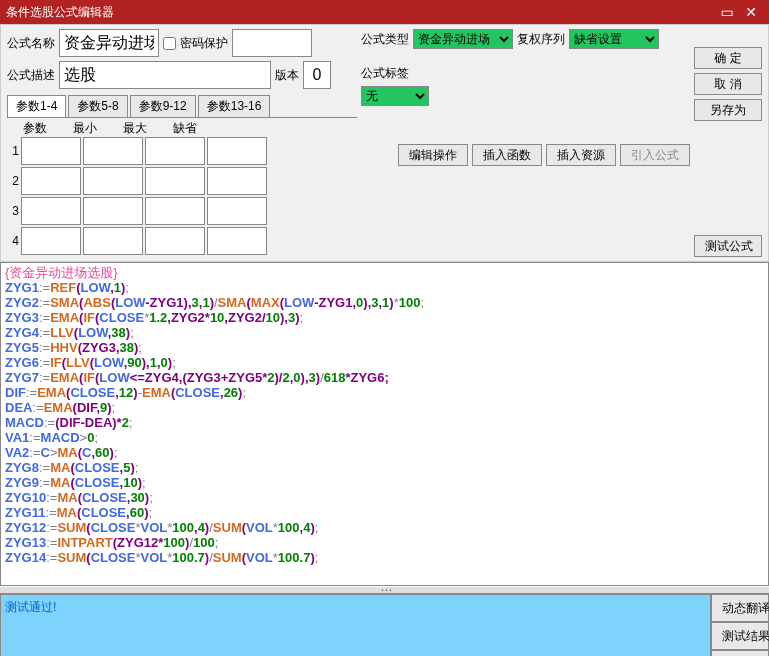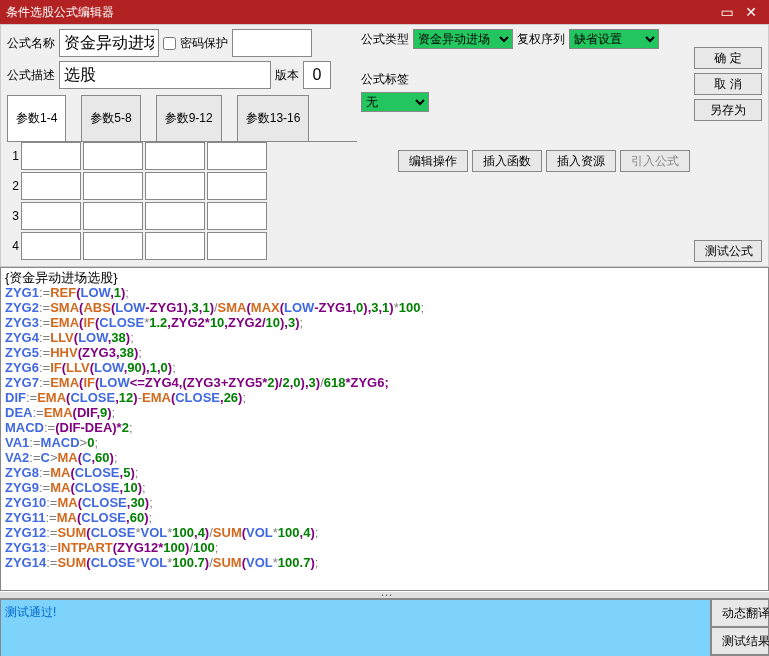--- a/index.html
+++ b/index.html
@@ -10,43 +10,43 @@
 .toppanel { background: #f0f0f0; border: 1px solid #ccc; padding: 4px 6px; }
 .row { display: flex; align-items: center; gap: 4px; margin-bottom: 4px; }
 .label { font-size: 12px; white-space: nowrap; }
 input[type=text] { border: 1px solid #888; background: #fff; height: 20px; padding: 13px 4px; font-size: 16px; }
 input[type=checkbox] { vertical-align: middle; }
 select { border: 1px solid #888; background: #22c55e; height: 20px; font-size: 12px; }
 .btn { border: 1px solid #888; background: #e8e8e8; padding: 2px 10px; height: 22px; font-size: 12px; cursor: pointer; white-space: nowrap; }
 .btn[disabled] { color: #888; }
 .leftblock { display: flex; flex-direction: column; }
 .tabs { display: flex; border-bottom: 1px solid #888; margin-top: 2px; }
-.tab { border: 1px solid #888; border-bottom: none; padding: 14px 8px; background: #e8e8e8; margin-right: 15px; cursor: pointer; font-size: 12px; }
+.tab { border: 1px solid #888; border-bottom: none; padding: 2px 8px; background: #e8e8e8; margin-right: 2px; cursor: pointer; font-size: 12px; }
 .tab.active { background: #fff; }
 .paramhdr { display: flex; margin: 2px 0 0 16px; gap: 26px; font-size: 12px; }
 .paramgrid { display: flex; flex-direction: column; }
 .paramrow { display: flex; align-items: center; gap: 2px; margin-bottom: 2px; }
 .paramrow .idx { width: 12px; text-align: right; font-size: 12px; }
 .paramrow input { width: 60px; height: 18px; }
 .midbuttons { display: flex; gap: 4px; justify-content: flex-end; margin-top: 34px; }
 .codearea { border: 1px solid #888; background: #fff; height: 324px; overflow: auto; font-family: "Courier New", monospace; font-size: 13px; line-height: 15px; padding: 2px 4px; white-space: pre; }
-.codeln span.gray { color: #000000; }
+.codeln span.gray { color: #ec4899; }
 .codeln span.kw { color: #4169e1; font-weight: bold; }
 .codeln span.fn { color: #d2691e; font-weight: bold; }
 .codeln span.pn { color: #800080; font-weight: bold; }
 .codeln span.nm { color: #008000; font-weight: bold; }
 .codeln span.op { color: #808080; }
 .bottomwrap { display: flex; height: 114px; }
 .msgarea { border: 1px solid #888; background: #7dd3fc; flex: 1; padding: 4px; font-size: 12px; color: #0066cc; }
 .rightbtns { width: 58px; display: flex; flex-direction: column; }
 .rightbtns .btn { width: 100%; height: 28px; border-bottom: 1px solid #888; }
 .toprowgrid { display: grid; grid-template-columns: 350px 1fr 68px; gap: 4px; }
 .col2 { display: flex; flex-direction: column; gap: 4px; }
 .col3 { display: flex; flex-direction: column; gap: 4px; align-items: stretch; margin-top: 18px; }
-.lbltag { display: flex; align-items: center; gap: 6px; margin-top: 14px; }
+.lbltag { display: flex; align-items: center; gap: 6px; margin-top: 8px; }
 </style>
 </head>
 <body>
 
 <div class="titlebar">
   <span class="title">条件选股公式编辑器</span>
   <span class="ctlbtn">▭</span>
   <span class="ctlbtn">✕</span>
 </div>
 
@@ -65,20 +65,26 @@
         <span class="label">公式描述</span>
         <input type="text" style="width: 212px;" value="选股">
         <span class="label">版本</span>
         <input type="text" style="width: 28px; text-align: center;" value="0">
       </div>
       <div class="tabs">
         <div class="tab active">参数1-4</div>
         <div class="tab">参数5-8</div>
         <div class="tab">参数9-12</div>
         <div class="tab">参数13-16</div>
+      </div>
+      <div class="paramhdr">
+        <span>参数</span>
+        <span>最小</span>
+        <span>最大</span>
+        <span>缺省</span>
       </div>
       <div class="paramgrid">
         <div class="paramrow">
             <span class="idx">1</span>
             <input type="text" style="">
             <input type="text" style="">
             <input type="text" style="">
             <input type="text" style="">
           </div>
         <div class="paramrow">

